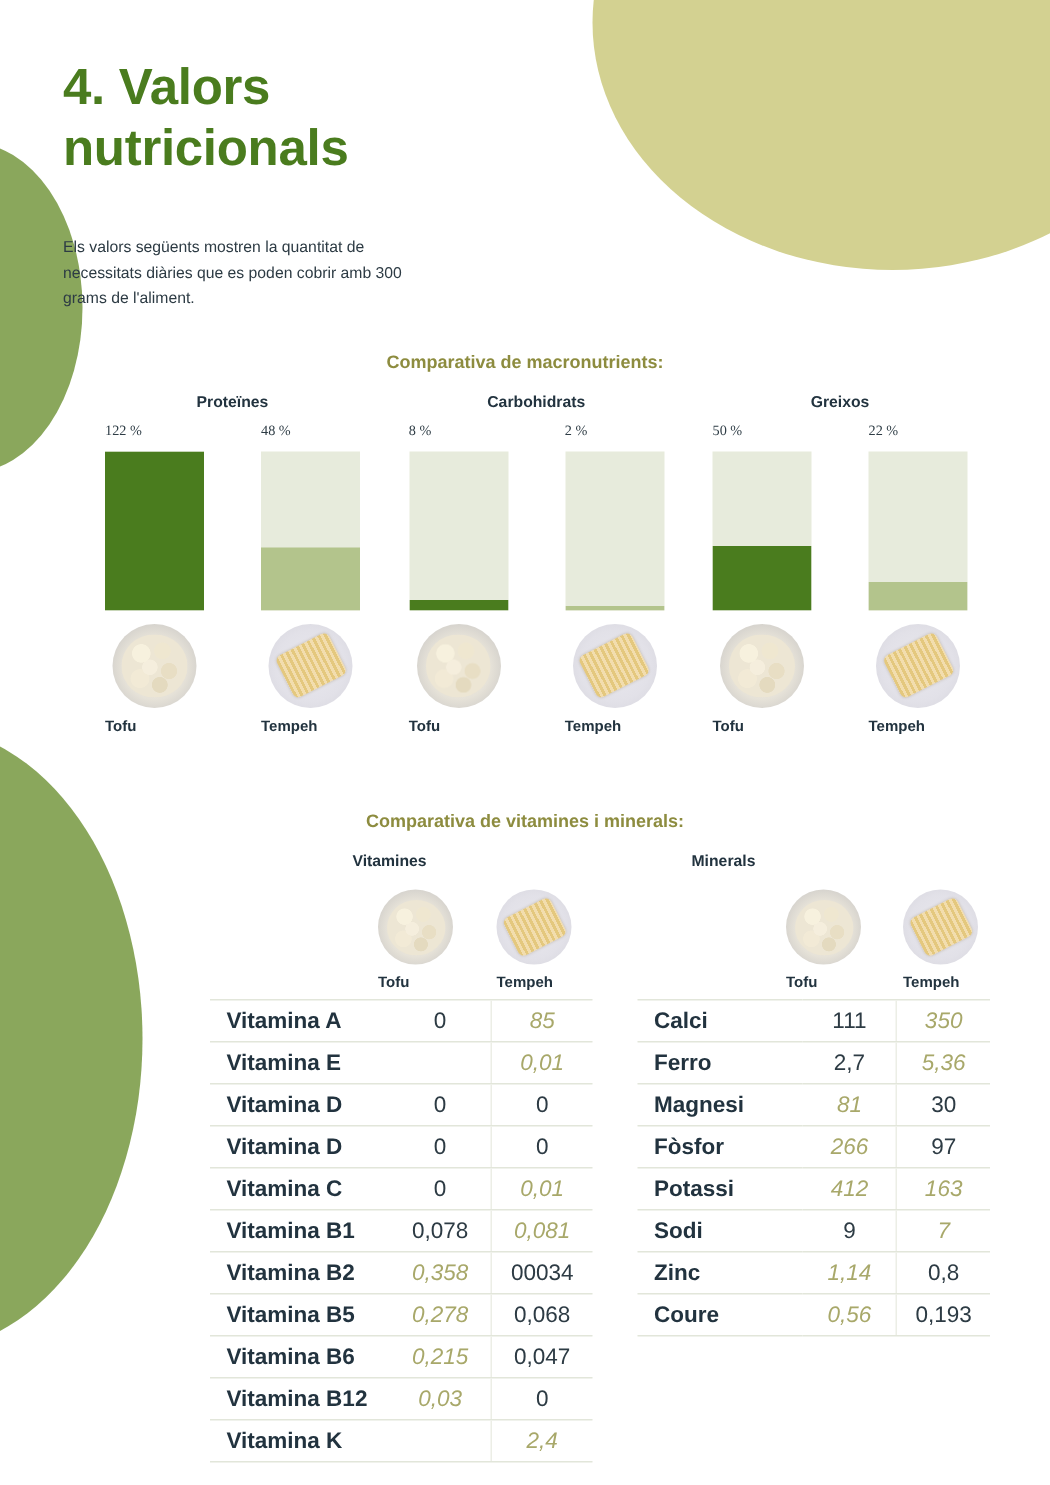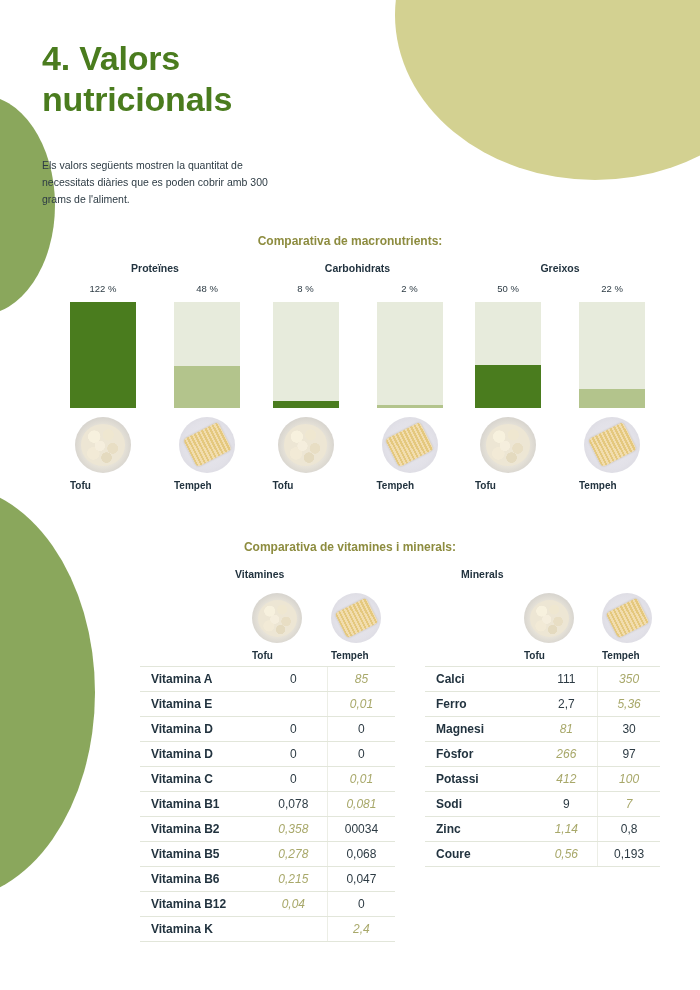--- a/index.html
+++ b/index.html
@@ -84,24 +84,25 @@
     font-size: 10.5px;
     font-weight: bold;
     color: #22333f;
     margin-bottom: 9px;
   }
 
   .macro-pair { display: flex; justify-content: space-between; }
   .macro-col { width: 66px; }
 
   .macro-pct {
-    text-align: center;
+    text-align: left;
     font-size: 9.5px;
     color: #2d3b44;
     margin-bottom: 8px;
+    font-family: Liberation Serif, serif;
   }
 
   .bar-track {
     width: 100%;
     height: 106px;
     background: #e7ebdc;
     position: relative;
     overflow: hidden;
   }
   .bar-fill {
@@ -193,21 +194,21 @@
   }
   .panel.minerals .panel-photos { gap: 28px; padding-right: 8px; }
 
   .nut-table {
     width: 100%;
     border-collapse: collapse;
     margin-top: 5px;
     table-layout: fixed;
   }
   .nut-table td {
-    font-size: 12px;
+    font-size: 15px;
     padding: 5px 0;
     border-bottom: 1px solid #e2e6da;
   }
   .nut-table tr:first-child td { border-top: 1px solid #e2e6da; }
 
   .nut-name {
     font-weight: bold;
     color: #22333f;
     padding-left: 11px !important;
     width: 47%;
@@ -362,21 +363,21 @@
             <td class="nut-val hi">0,278</td>
             <td class="nut-val tempeh-col">0,068</td>
           </tr>
           <tr>
             <td class="nut-name">Vitamina B6</td>
             <td class="nut-val hi">0,215</td>
             <td class="nut-val tempeh-col">0,047</td>
           </tr>
           <tr>
             <td class="nut-name">Vitamina B12</td>
-            <td class="nut-val hi">0,04</td>
+            <td class="nut-val hi">0,03</td>
             <td class="nut-val tempeh-col">0</td>
           </tr>
           <tr>
             <td class="nut-name">Vitamina K</td>
             <td class="nut-val"></td>
             <td class="nut-val tempeh-col hi">2,4</td>
           </tr>
         </tbody>
     </table>
   </div>
@@ -411,21 +412,21 @@
             <td class="nut-val tempeh-col">30</td>
           </tr>
           <tr>
             <td class="nut-name">Fòsfor</td>
             <td class="nut-val hi">266</td>
             <td class="nut-val tempeh-col">97</td>
           </tr>
           <tr>
             <td class="nut-name">Potassi</td>
             <td class="nut-val hi">412</td>
-            <td class="nut-val tempeh-col hi">100</td>
+            <td class="nut-val tempeh-col hi">163</td>
           </tr>
           <tr>
             <td class="nut-name">Sodi</td>
             <td class="nut-val">9</td>
             <td class="nut-val tempeh-col hi">7</td>
           </tr>
           <tr>
             <td class="nut-name">Zinc</td>
             <td class="nut-val hi">1,14</td>
             <td class="nut-val tempeh-col">0,8</td>

